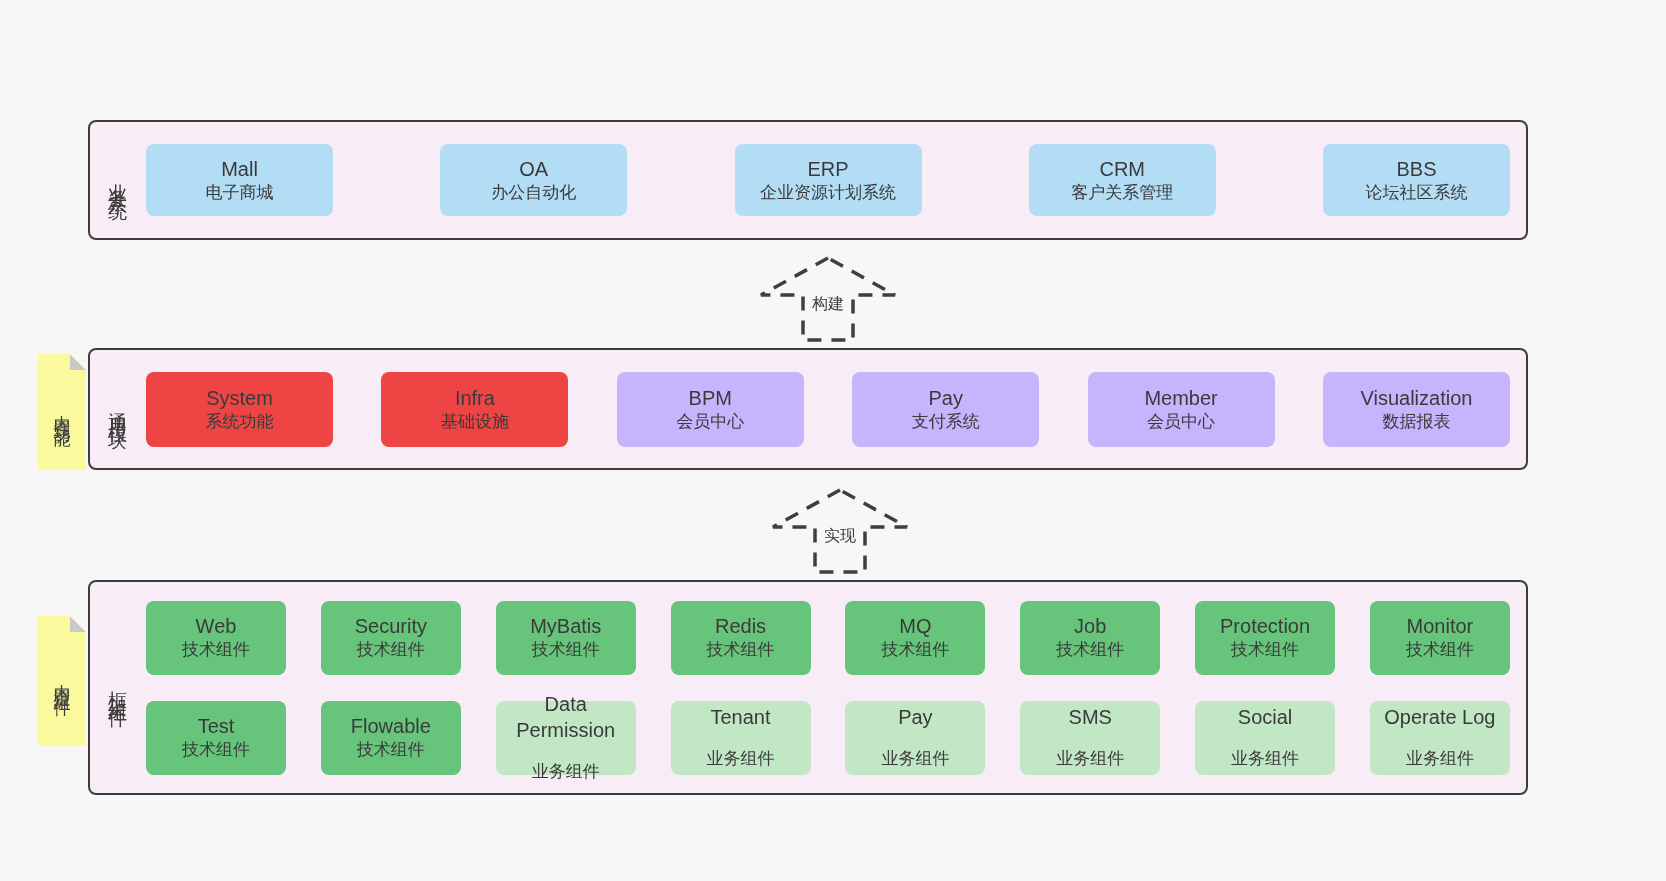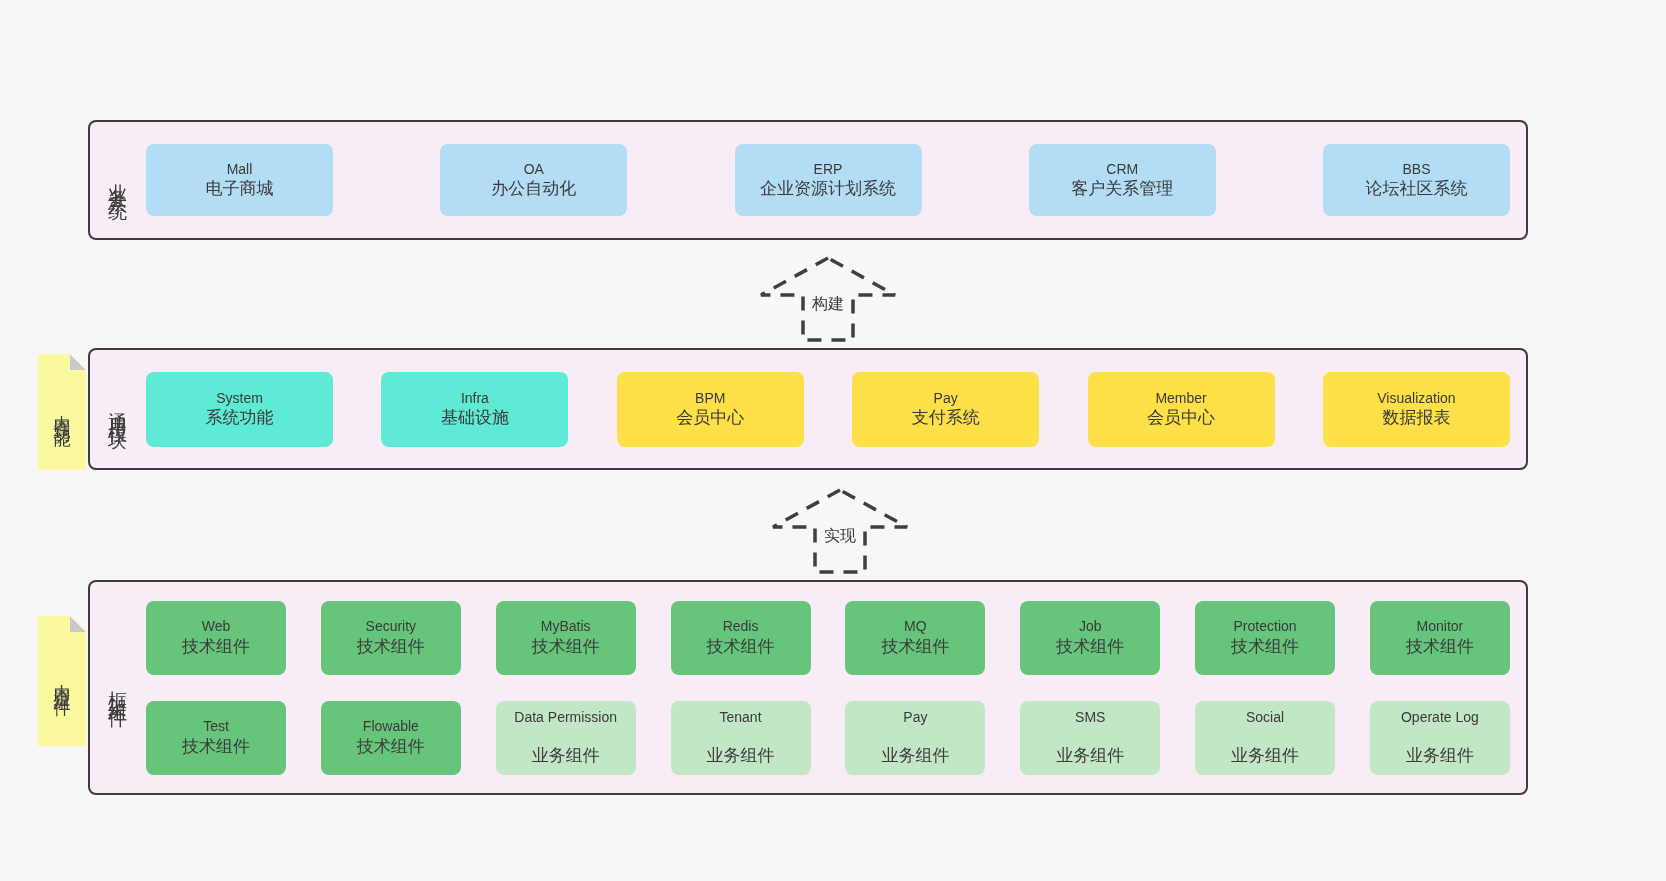--- a/index.html
+++ b/index.html
@@ -57,27 +57,27 @@
   .box {
     border-radius: 8px;
     display: flex;
     flex-direction: column;
     align-items: center;
     justify-content: center;
     text-align: center;
     line-height: 1.3;
     font-size: 17px;
   }
-  .box .en { font-size: 14px; }
+  .box .en { font-size: 20px; }
   .box-wide { width: 187px; height: 72px; }
   .box-wide-tall { width: 187px; height: 75px; }
   .box-narrow { width: 140px; height: 74px; }
   .c-blue { background: #b3dcf5; }
-  .c-red { background: #5eead4; }
-  .c-pink { background: #fde047; }
+  .c-red { background: #ef4444; }
+  .c-pink { background: #c4b5fd; }
   .c-green { background: #66c57b; }
   .c-lightgreen { background: #c2e7c5; gap: 18px; }
   .sticky {
     position: absolute;
     left: -52px;
     width: 48px;
     background: #fbf99e;
     clip-path: polygon(0 0, calc(100% - 16px) 0, 100% 16px, 100% 100%, 0 100%);
     display: flex;
     align-items: center;

